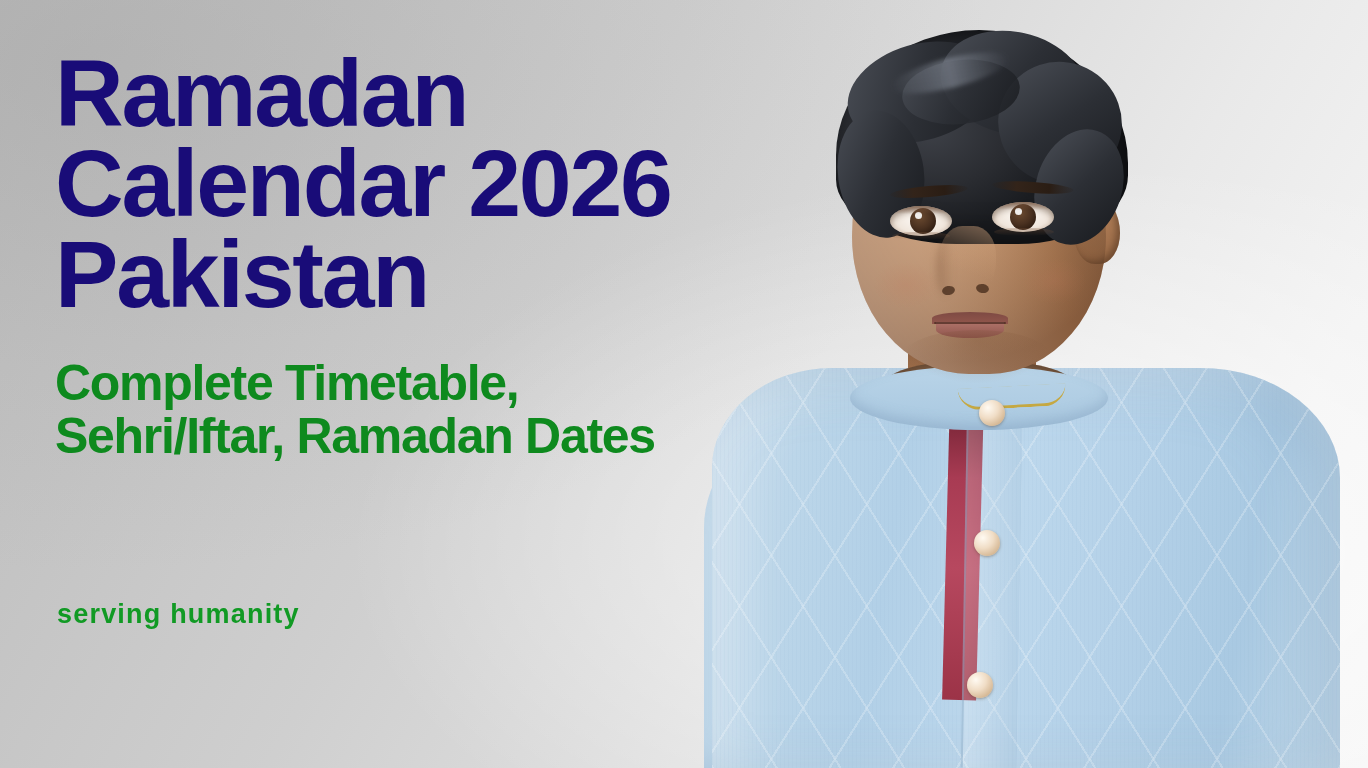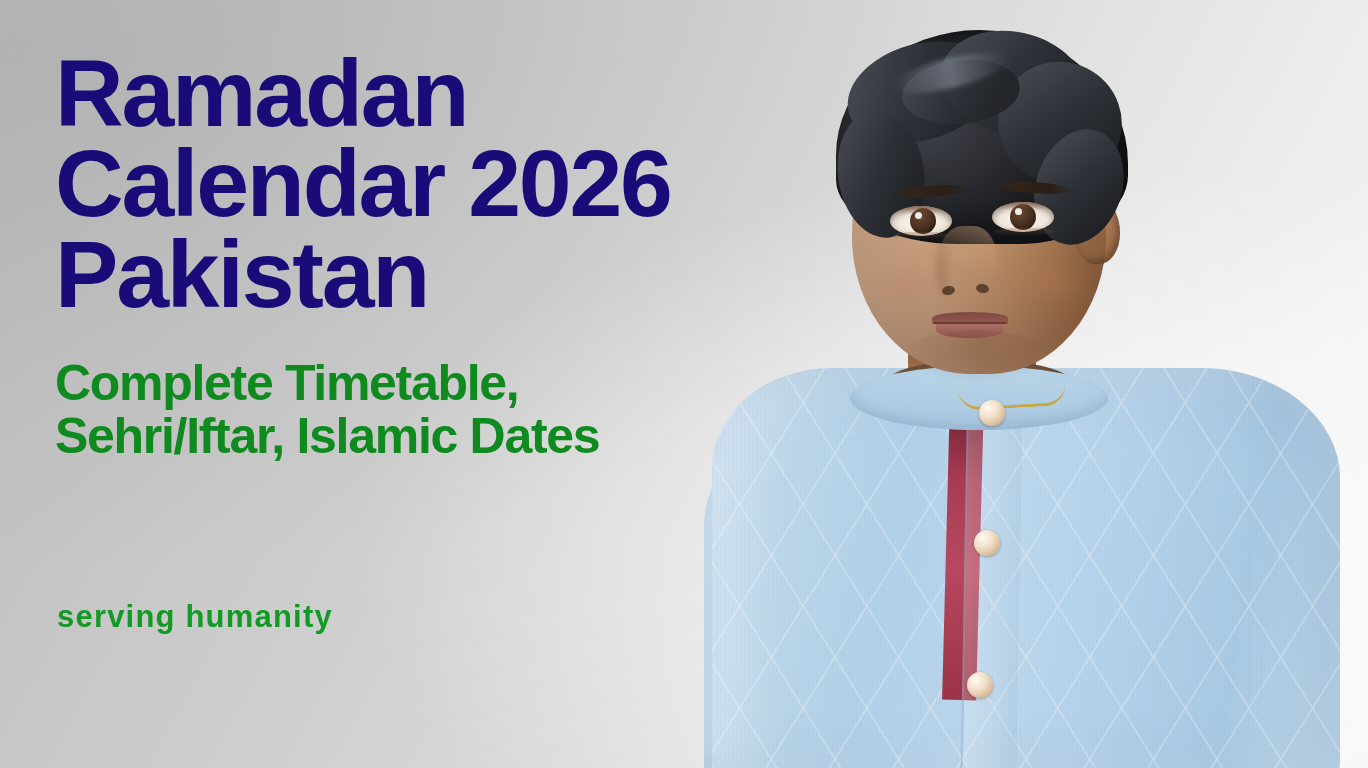--- a/index.html
+++ b/index.html
@@ -80,21 +80,21 @@
   .logo-word {
     color:#190c78;
     font-size:76px;
     font-weight:700;
     line-height:0.92;
     letter-spacing:-1px;
     font-family:"Liberation Sans", sans-serif;
   }
   .logo-tag {
     color:#119a24;
-    font-size:31px;
+    font-size:27px;
     font-weight:700;
     letter-spacing:1.2px;
     margin-top:-3px;
     margin-left:3px;
     font-family:"Liberation Sans", sans-serif;
   }
 
   
   .photo {
     position:absolute;
@@ -484,20 +484,20 @@
 
       <div class="cutout-blend"></div>
     </div>
   </div>
 
   <div class="text-block">
     <div class="headline">Ramadan
 Calendar 2026
 Pakistan</div>
     <div class="subhead">Complete Timetable,
-Sehri/Iftar, Islamic Dates</div>
+Sehri/Iftar, Ramadan Dates</div>
   </div>
 
   <div class="logo">
     <div class="logo-tag">serving humanity</div>
   </div>
 
 </div>
 
 </body></html>

